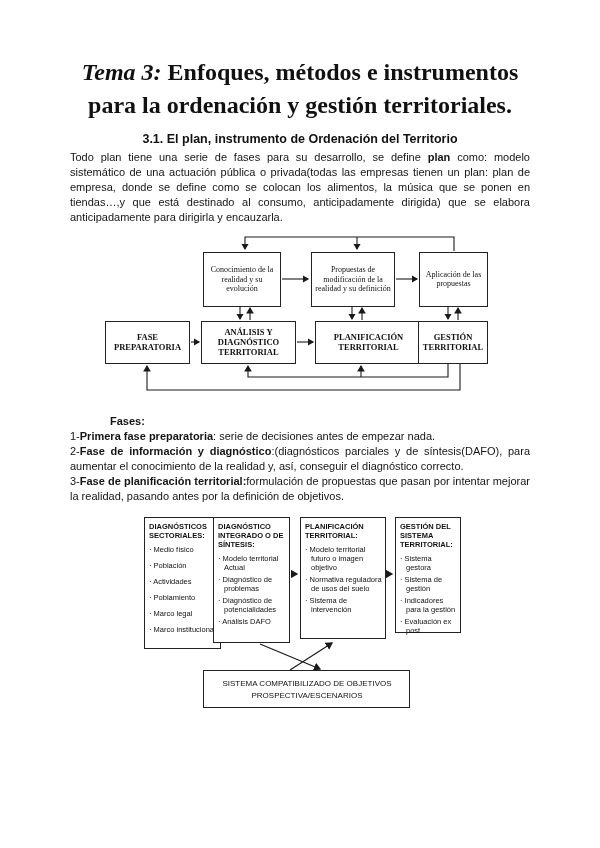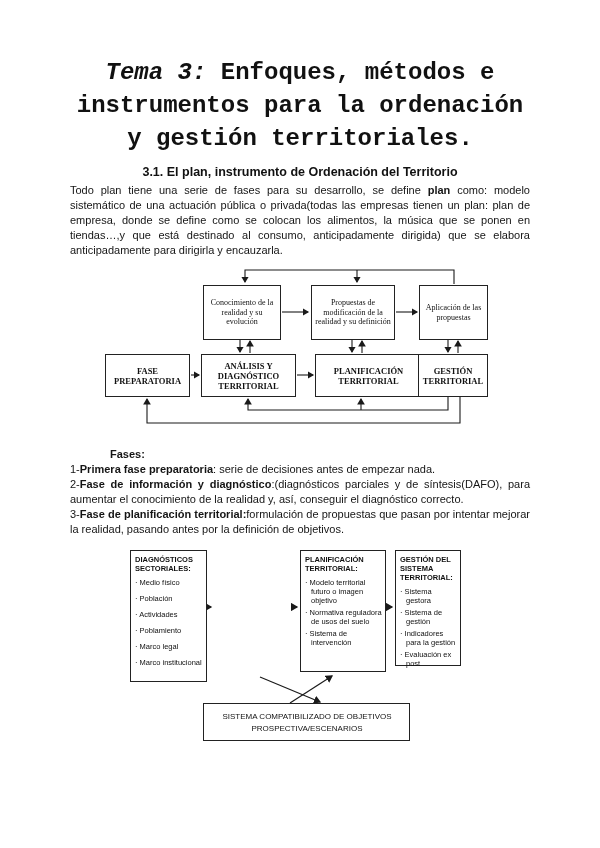--- a/index.html
+++ b/index.html
@@ -11,21 +11,21 @@
     box-sizing:border-box;
     padding:56px 70px 0 70px;
     overflow:hidden;
     color:#151515;
     font-family:"Liberation Sans", sans-serif;
   }
   
   h1.title{
     margin:0 0 10px 0;
     text-align:center;
-    font-family:Liberation Mono, monospace;
+    font-family:Liberation Serif, serif;
     font-weight:700;
     font-size:24px;
     line-height:1.38;
     color:#111;
   }
   h1.title .topic{font-style:italic;}
   h2.section{
     margin:8px 0 4px 0;
     text-align:center;
     font-size:12.5px;
@@ -162,30 +162,37 @@
         </marker>
       </defs>
       <line x1="136" y1="60" x2="141" y2="60" stroke="#1a1a1a" stroke-width="1.2" marker-end="url(#arr2)"></line>
       <line x1="221" y1="60" x2="227" y2="60" stroke="#1a1a1a" stroke-width="1.2" marker-end="url(#arr2)"></line>
       <line x1="317" y1="60" x2="322" y2="60" stroke="#1a1a1a" stroke-width="1.2" marker-end="url(#arr2)"></line>
 
       <line x1="190" y1="130" x2="250" y2="155" stroke="#1a1a1a" stroke-width="1.2" marker-end="url(#arr2)"></line>
       <line x1="220" y1="156" x2="262" y2="129" stroke="#1a1a1a" stroke-width="1.2" marker-end="url(#arr2)"></line>
     </svg>
 
-    <div class="d2-box tall" style="left:60px;top:3px;width:77px;height:132px">
+    <div class="d2-box tall" style="left:74px;top:3px;width:77px;height:132px">
       <div class="d2-title">DIAGNÓSTICOS SECTORIALES:</div>
       <div class="d2-item">Medio físico</div>
       <div class="d2-item">Población</div>
       <div class="d2-item">Actividades</div>
       <div class="d2-item">Poblamiento</div>
       <div class="d2-item">Marco legal</div>
       <div class="d2-item">Marco institucional</div>
     </div>
 
+    <div class="d2-box" style="left:143px;top:3px;width:77px;height:126px">
+      <div class="d2-title">DIAGNÓSTICO INTEGRADO O DE SÍNTESIS:</div>
+      <div class="d2-item">Modelo territorial Actual</div>
+      <div class="d2-item">Diagnóstico de problemas</div>
+      <div class="d2-item">Diagnóstico de potencialidades</div>
+      <div class="d2-item">Análisis DAFO</div>
+    </div>
 
     <div class="d2-box" style="left:230px;top:3px;width:86px;height:122px">
       <div class="d2-title">PLANIFICACIÓN TERRITORIAL:</div>
       <div class="d2-item">Modelo territorial futuro o imagen objetivo</div>
       <div class="d2-item">Normativa reguladora de usos del suelo</div>
       <div class="d2-item">Sistema de intervención</div>
     </div>
 
     <div class="d2-box" style="left:325px;top:3px;width:66px;height:116px">
       <div class="d2-title">GESTIÓN DEL SISTEMA TERRITORIAL:</div>

